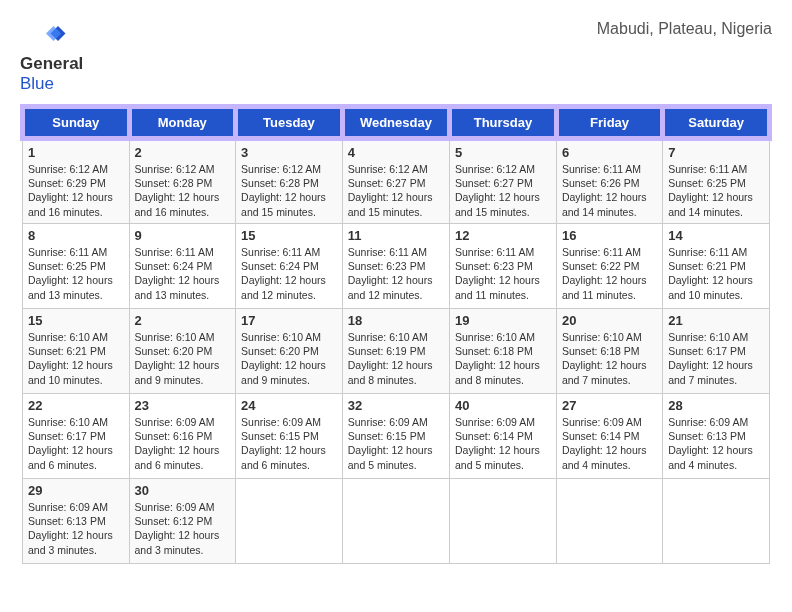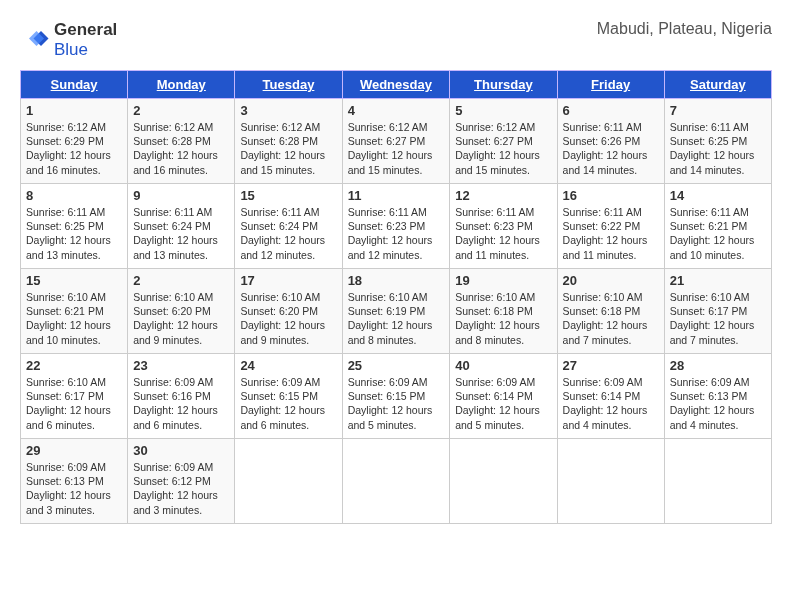--- a/index.html
+++ b/index.html
@@ -13,20 +13,21 @@
     .header {
       display: flex;
       justify-content: space-between;
       align-items: flex-start;
       margin-bottom: 10px;
     }
     .logo {
       display: flex;
       align-items: center;
       gap: 4px;
+      flex-direction: column;
     }
     .logo-icon {
       width: 30px;
       height: 30px;
     }
     .title-block {
       text-align: right;
     }
     .month-title {
       font-size: 36px;
@@ -41,22 +42,21 @@
       width: 100%;
       border-collapse: collapse;
       font-size: 11px;
     }
     thead tr th {
       background: #2255cc;
       color: #fff;
       padding: 6px 4px;
       font-size: 13px;
       font-weight: bold;
-      border: 1px solid #c4b5fd;
-      text-decoration: underline;
+      border: 5px solid #c4b5fd;
     }
     tbody tr td {
       border: 1px solid #ccc;
       vertical-align: top;
       padding: 4px 5px;
       height: 85px;
       width: 108px;
       background: #fff;
     }
     tbody tr:nth-child(odd) td {
@@ -210,21 +210,21 @@
         </td>
         <td>
           <span class="day-num">23</span>
 <div class="day-info">Sunrise: 6:09 AM<br>Sunset: 6:16 PM<br>Daylight: 12 hours and 6 minutes.</div>
         </td>
         <td>
           <span class="day-num">24</span>
 <div class="day-info">Sunrise: 6:09 AM<br>Sunset: 6:15 PM<br>Daylight: 12 hours and 6 minutes.</div>
         </td>
         <td>
-          <span class="day-num">25</span>
+          <span class="day-num">32</span>
 <div class="day-info">Sunrise: 6:09 AM<br>Sunset: 6:15 PM<br>Daylight: 12 hours and 5 minutes.</div>
         </td>
         <td>
           <span class="day-num">40</span>
 <div class="day-info">Sunrise: 6:09 AM<br>Sunset: 6:14 PM<br>Daylight: 12 hours and 5 minutes.</div>
         </td>
         <td>
           <span class="day-num">27</span>
 <div class="day-info">Sunrise: 6:09 AM<br>Sunset: 6:14 PM<br>Daylight: 12 hours and 4 minutes.</div>
         </td>

